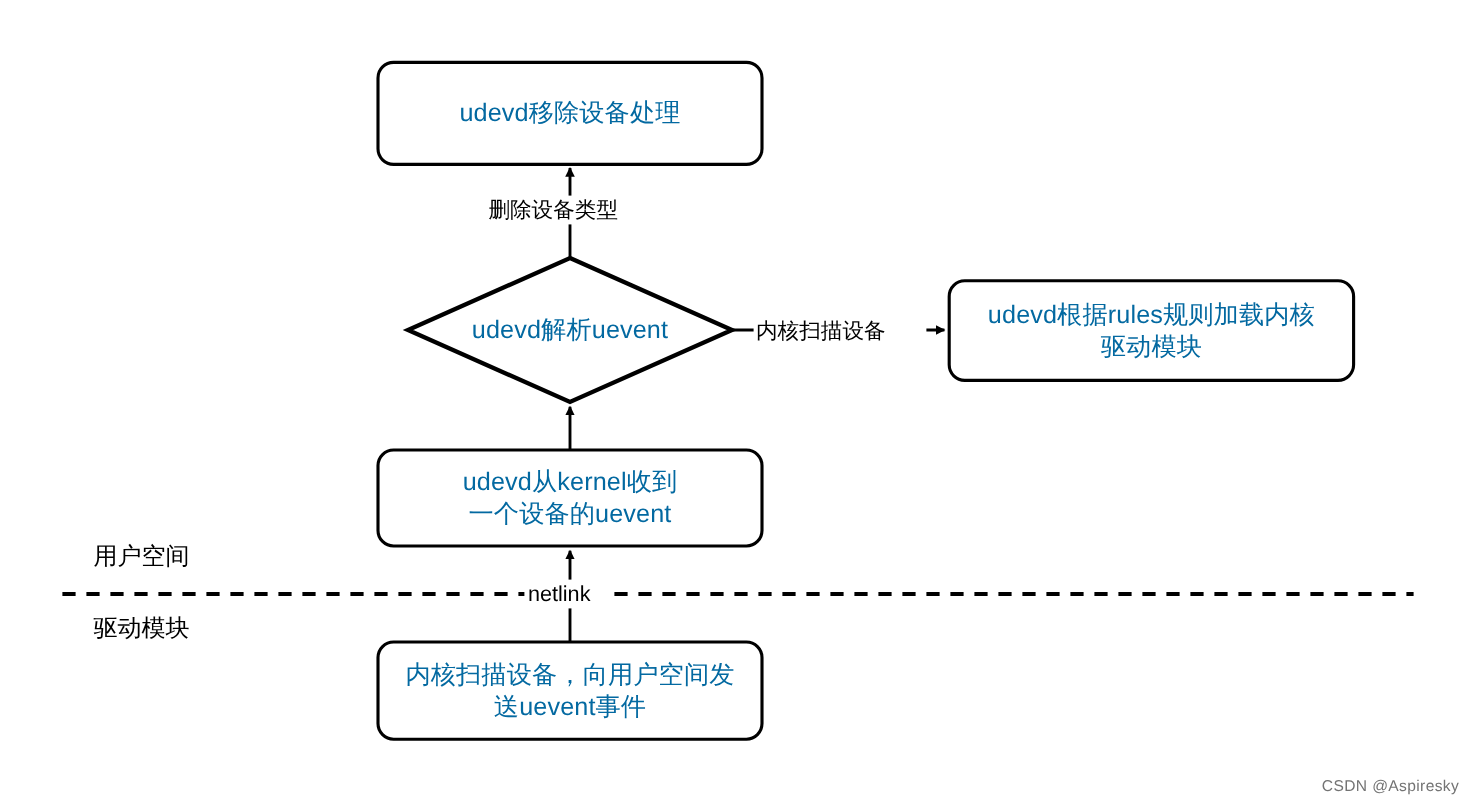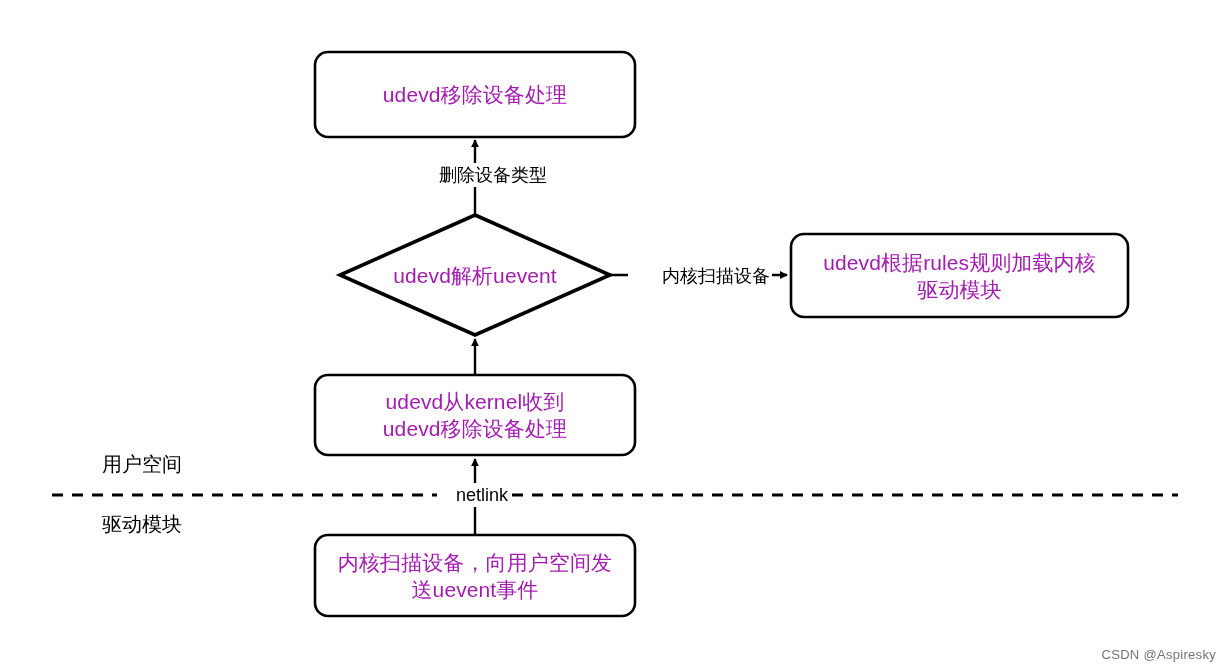--- a/index.html
+++ b/index.html
@@ -24,40 +24,39 @@
   }
   .node-label {
     position: absolute;
     display: flex;
     align-items: center;
     justify-content: center;
     text-align: center;
     font-size: 21px;
     line-height: 27px;
     letter-spacing: 0.1px;
-    color: #a21caf;
+    color: #0369a1;
     pointer-events: none;
     white-space: pre-line;
   }
   .edge-label {
     position: absolute;
     font-size: 18px;
     line-height: 22px;
     color: #000000;
     background: #ffffff;
-    text-align: right;
+    text-align: left;
     white-space: nowrap;
   }
   .zone-label {
     position: absolute;
     font-size: 20px;
     line-height: 24px;
     color: #000000;
     white-space: nowrap;
-    margin-left: 24px;
   }
   .watermark {
     position: absolute;
     right: 14px;
     bottom: 8px;
     font-size: 13px;
     color: #737373;
     letter-spacing: 0.3px;
     white-space: nowrap;
   }
@@ -94,21 +93,21 @@
 </svg>
 
 <div class="node-label" style="left:315px; top:52px; width:320px; height:85px;">udevd移除设备处理</div>
 
 <div class="node-label" style="left:340px; top:215px; width:270px; height:120px;">udevd解析uevent</div>
 
 <div class="node-label" style="left:791px; top:234px; width:337px; height:83px;">udevd根据rules规则加载内核
 驱动模块</div>
 
 <div class="node-label" style="left:315px; top:375px; width:320px; height:80px;">udevd从kernel收到
-udevd移除设备处理</div>
+一个设备的uevent</div>
 
 <div class="node-label" style="left:315px; top:535px; width:320px; height:81px;">内核扫描设备，向用户空间发
 送uevent事件</div>
 
 <div class="edge-label" style="left:405px; top:163px; width:140px; padding:1px 2px;">删除设备类型</div>
 
 <div class="edge-label" style="left:628px; top:264px; width:140px; padding:1px 2px;">内核扫描设备</div>
 
 <div class="edge-label" style="left:437px; top:483px; width:68px; padding:1px 3px;">netlink</div>
 

